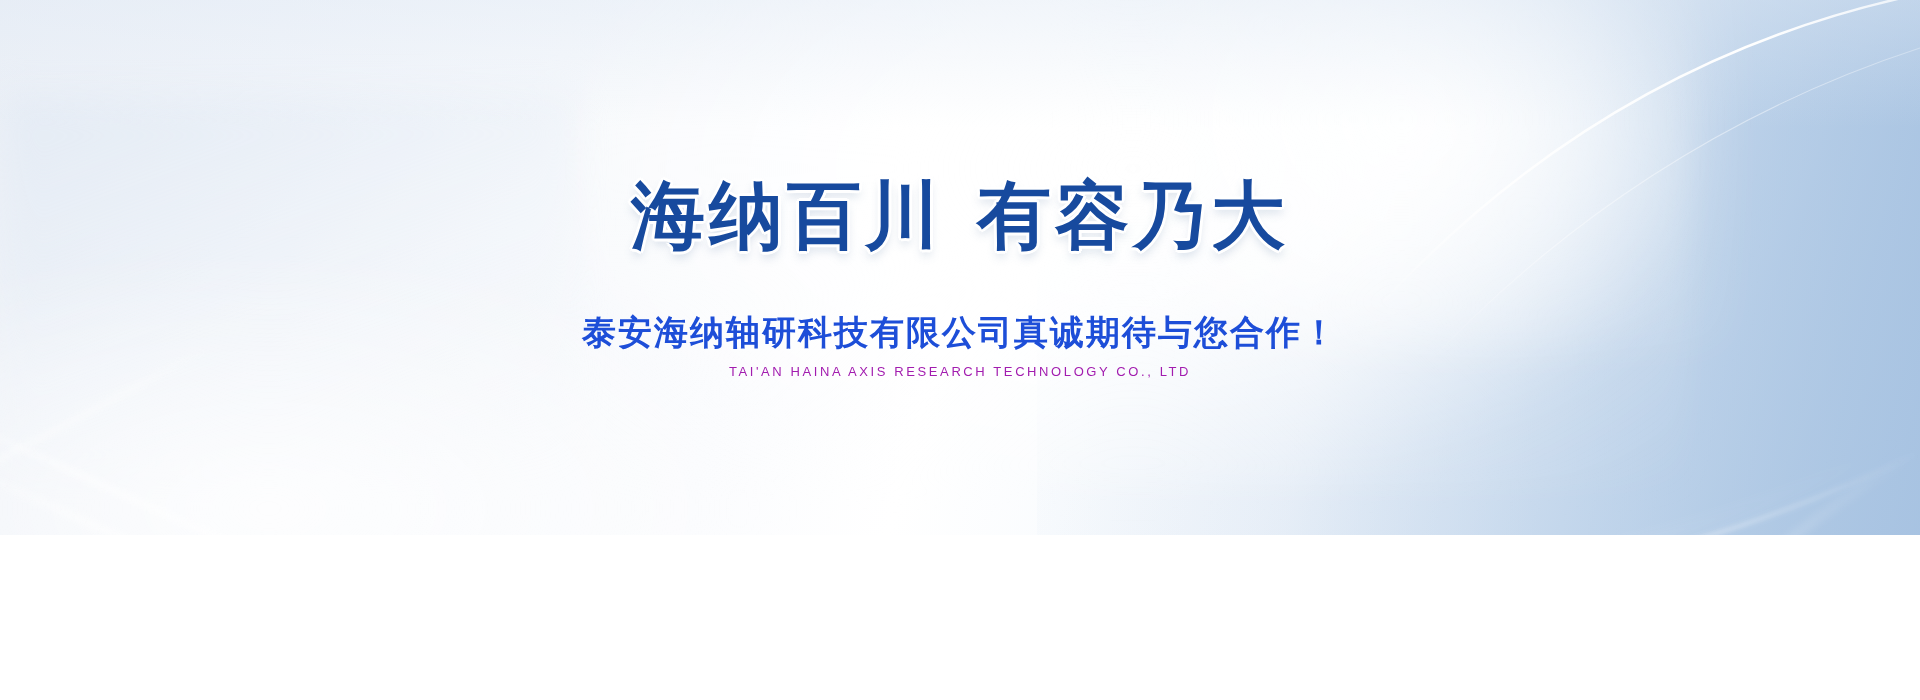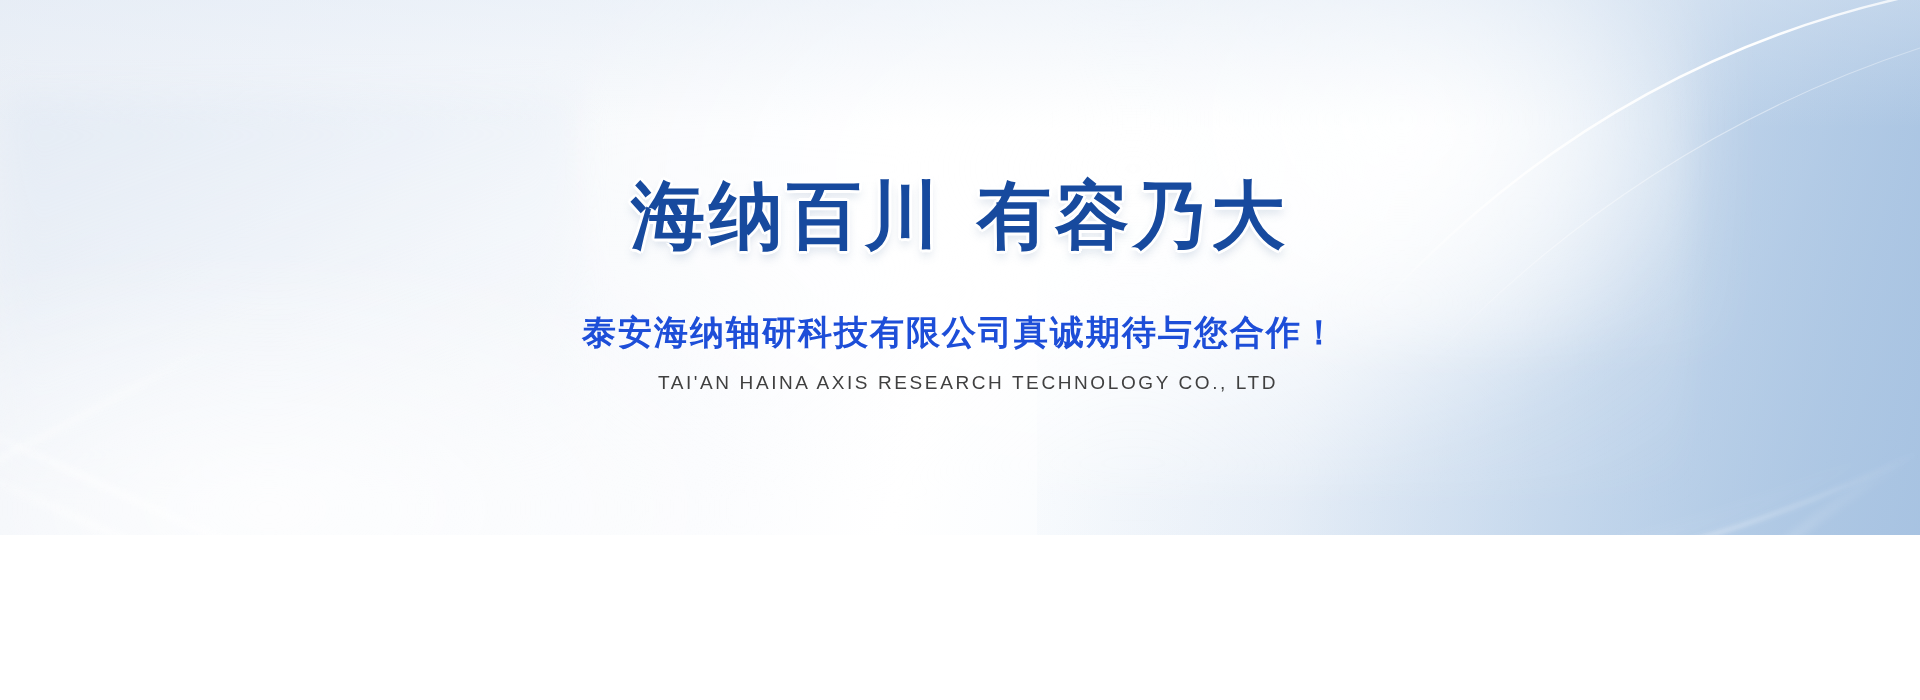--- a/index.html
+++ b/index.html
@@ -218,31 +218,31 @@
     transform: translateX(-50%);
     white-space: nowrap;
     font-family: "Liberation Sans", "DejaVu Sans", sans-serif;
     font-weight: bold;
     font-size: 34px;
     letter-spacing: 2px;
     color: #1d4ed8;
   }
 
   .subtitle-en {
-    margin: 8px;
+    margin: 0;
     position: absolute;
     top: 364px;
     left: 50%;
     transform: translateX(-50%);
     white-space: nowrap;
     font-family: "Liberation Sans", "DejaVu Sans", sans-serif;
     font-weight: 400;
-    font-size: 19px;
+    font-size: 13px;
     letter-spacing: 2.6px;
-    color: #404040;
+    color: #a21caf;
   }
 </style>
 </head>
 <body>
 
 <div class="banner">
 
   <div class="bg-base"></div>
   <div class="bg-right-tint"></div>
   <div class="bg-haze-left"></div>

